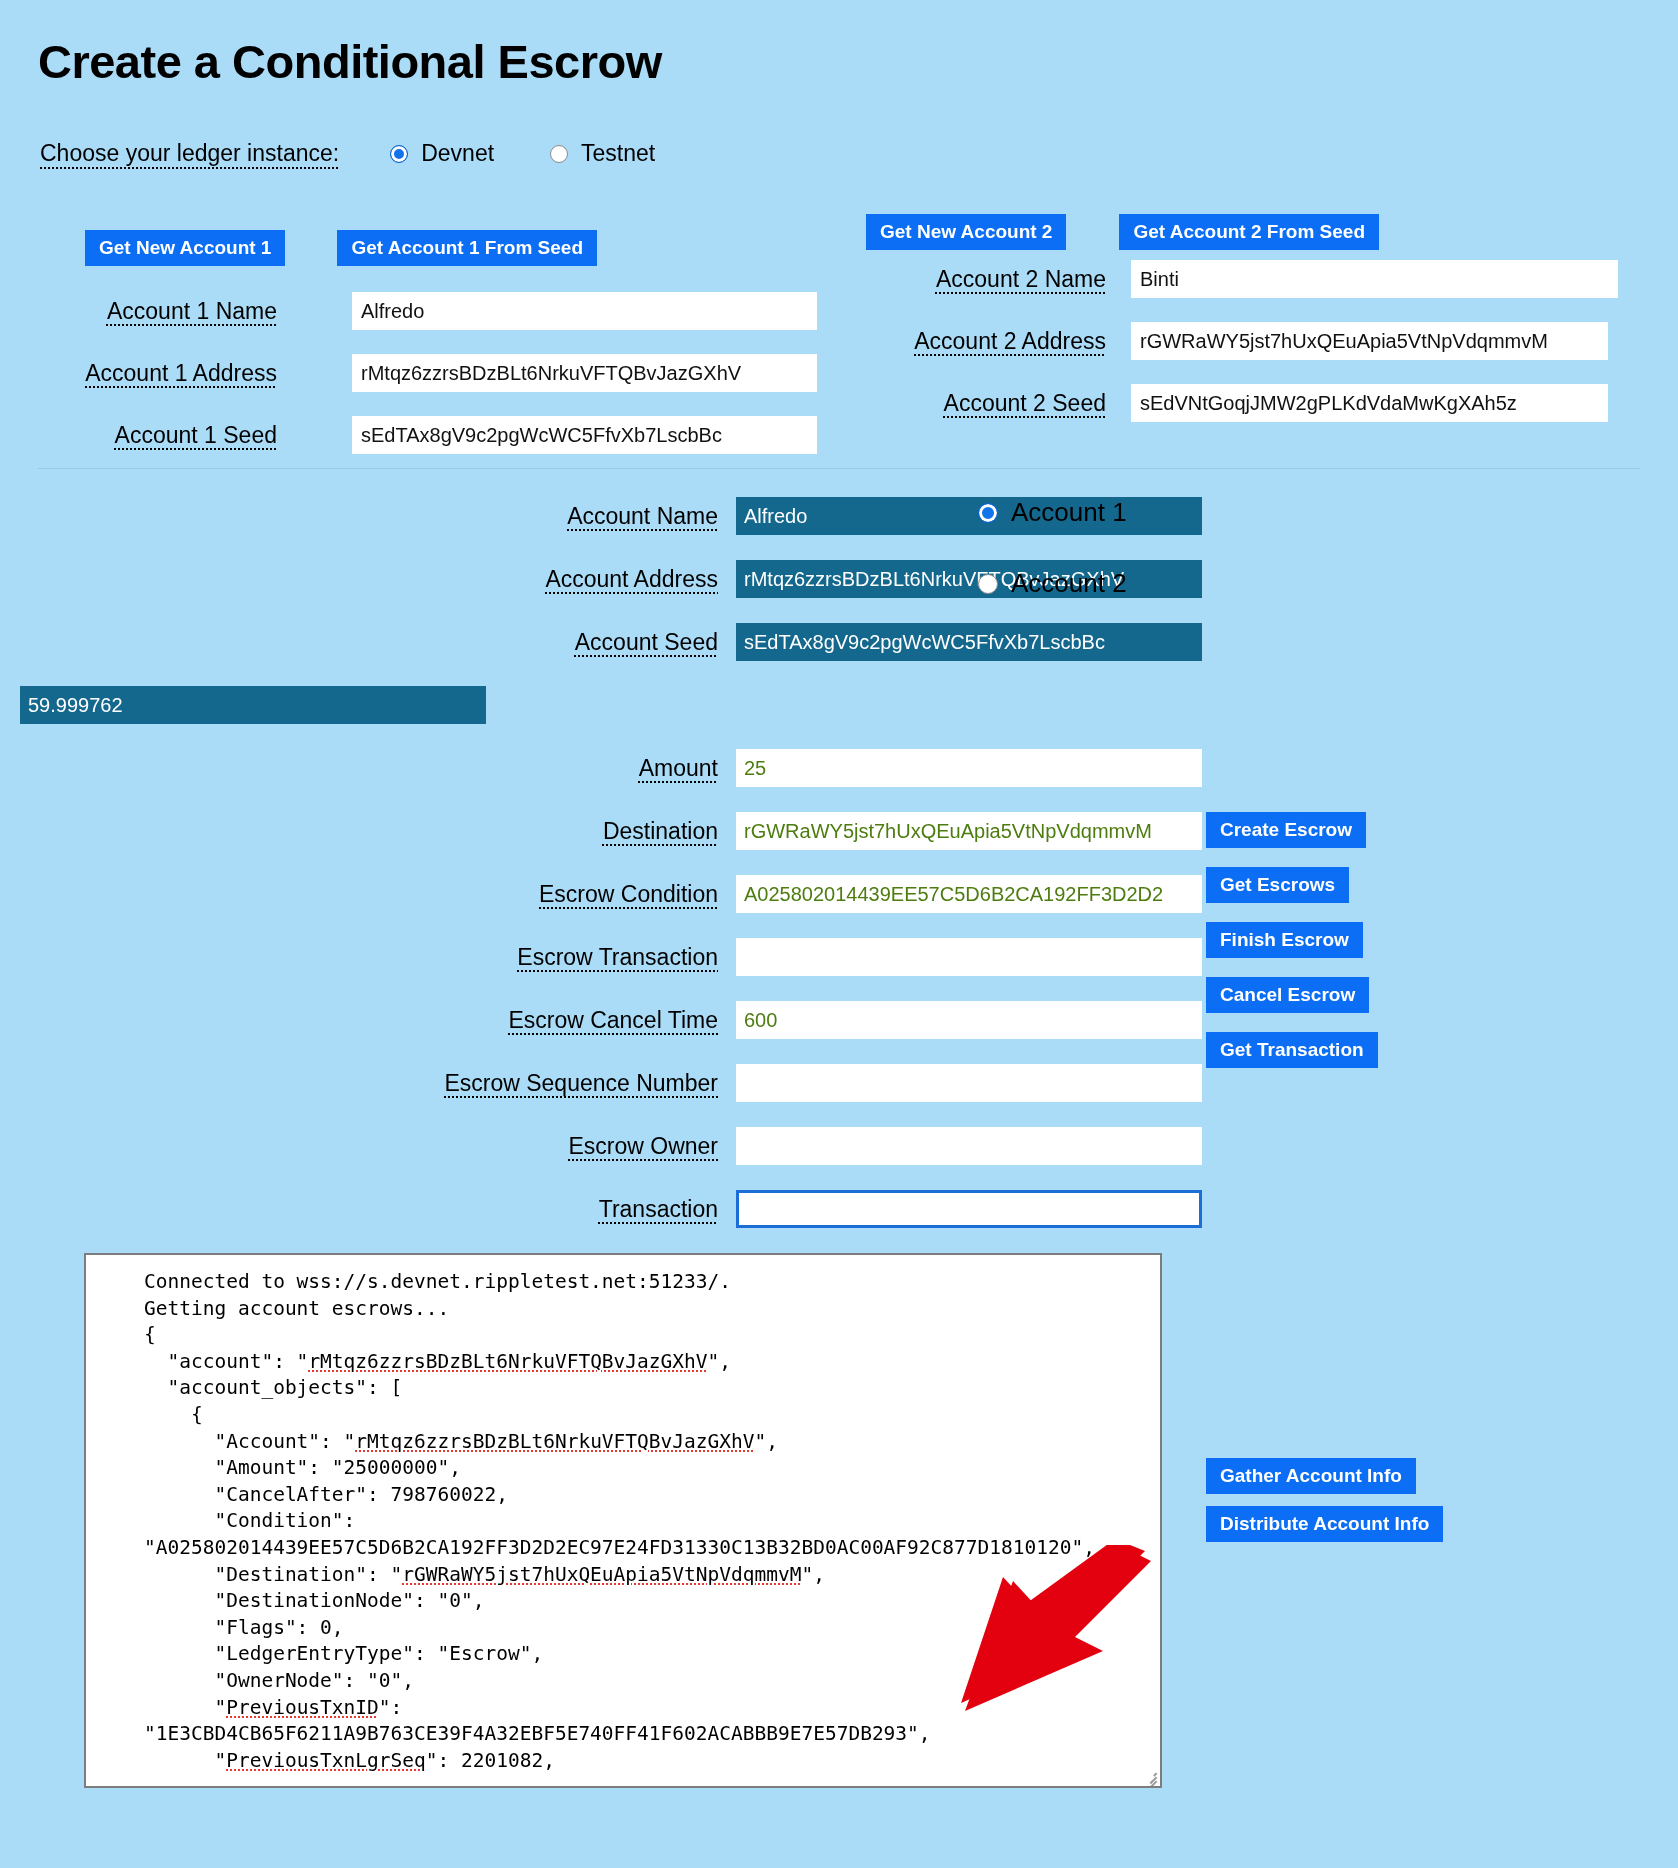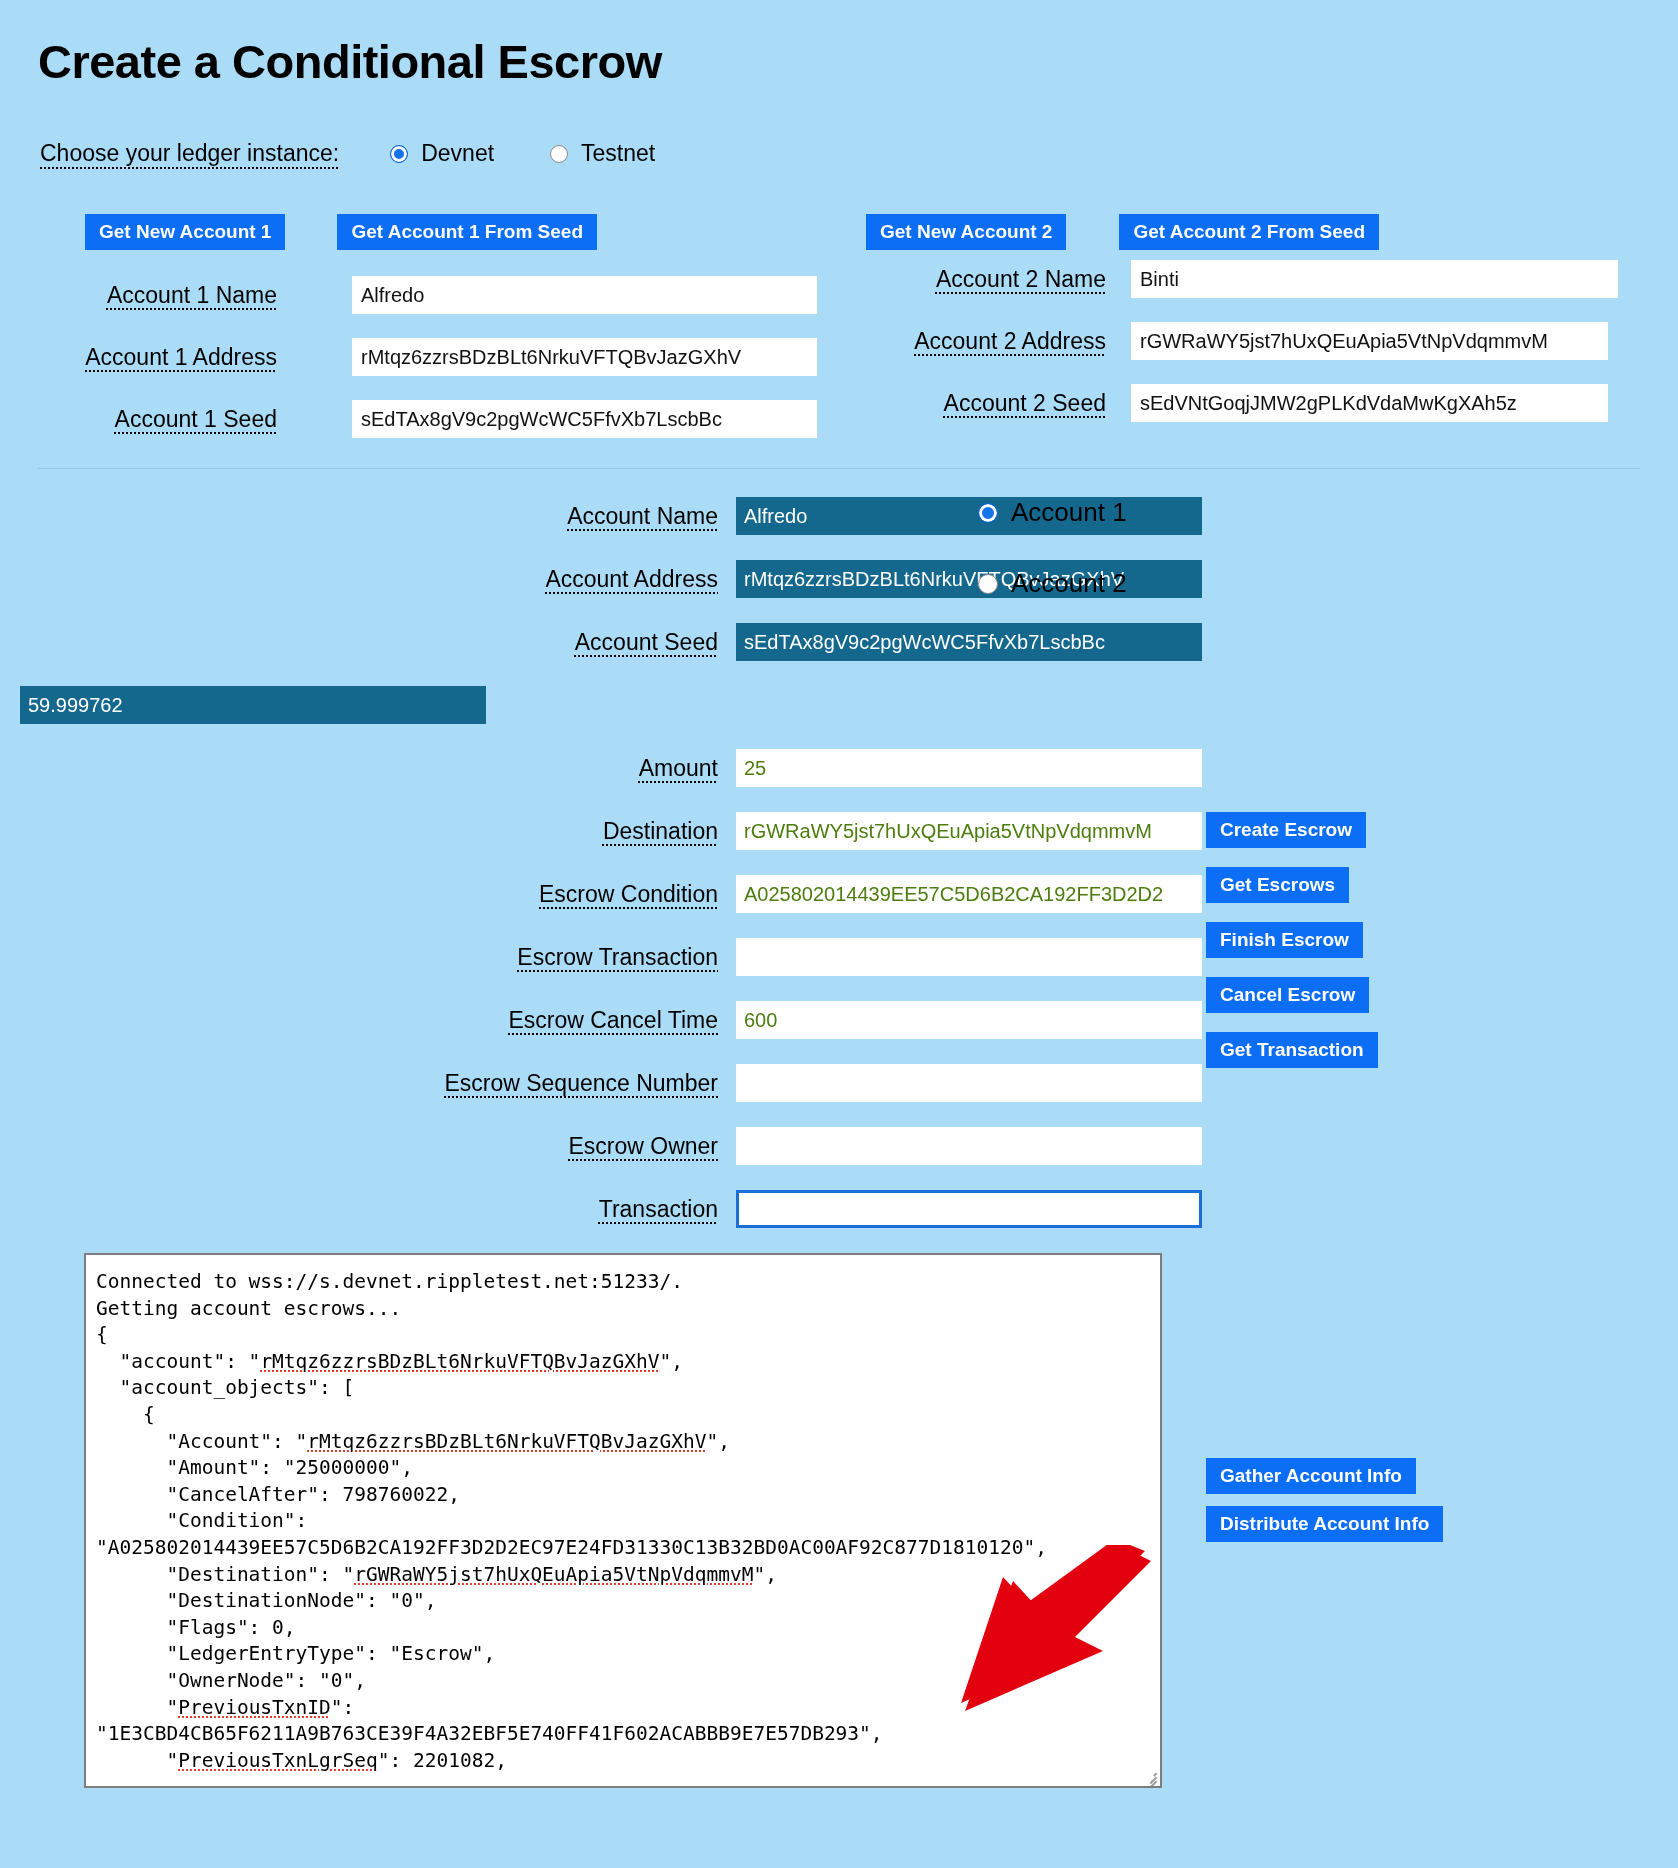--- a/index.html
+++ b/index.html
@@ -168,20 +168,21 @@
   .output-wrap {
     position: absolute;
     left: 84px;
     top: 1253px;
     width: 1078px;
     height: 535px;
     background: #ffffff;
     border: 2px solid #7d7d7d;
     box-sizing: border-box;
     overflow: hidden;
+    padding-left: 48px;
   }
   .output-text {
     font-family: "DejaVu Sans Mono", monospace;
     font-size: 19.5px;
     line-height: 26.6px;
     white-space: pre;
     padding: 14px 8px 0 10px;
     margin: 0;
     color: #000;
     letter-spacing: 0px;
@@ -227,21 +228,21 @@
       <span class="radio on"></span>
       <span>Devnet</span>
     </label>
     <span style="display:inline-block;width:32px"></span>
     <label class="radio-item">
       <span class="radio"></span>
       <span>Testnet</span>
     </label>
   </div>
 
-  <div class="acct-block" style="left:0;top:212px;">
+  <div class="acct-block" style="left:0;top:228px;">
     <div class="acct-row" style="height:40px;">
       <div style="width:85px"></div>
       <button class="btn">Get New Account 1</button>
       <div style="width:52px"></div>
       <button class="btn">Get Account 1 From Seed</button>
     </div>
     <div class="acct-row" style="margin-top:24px;">
       <div class="lbl dotted-label" style="width:277px;">Account 1 Name</div>
       <div style="width:75px"></div>
       <input class="fld" style="width: 465px;" value="Alfredo">

